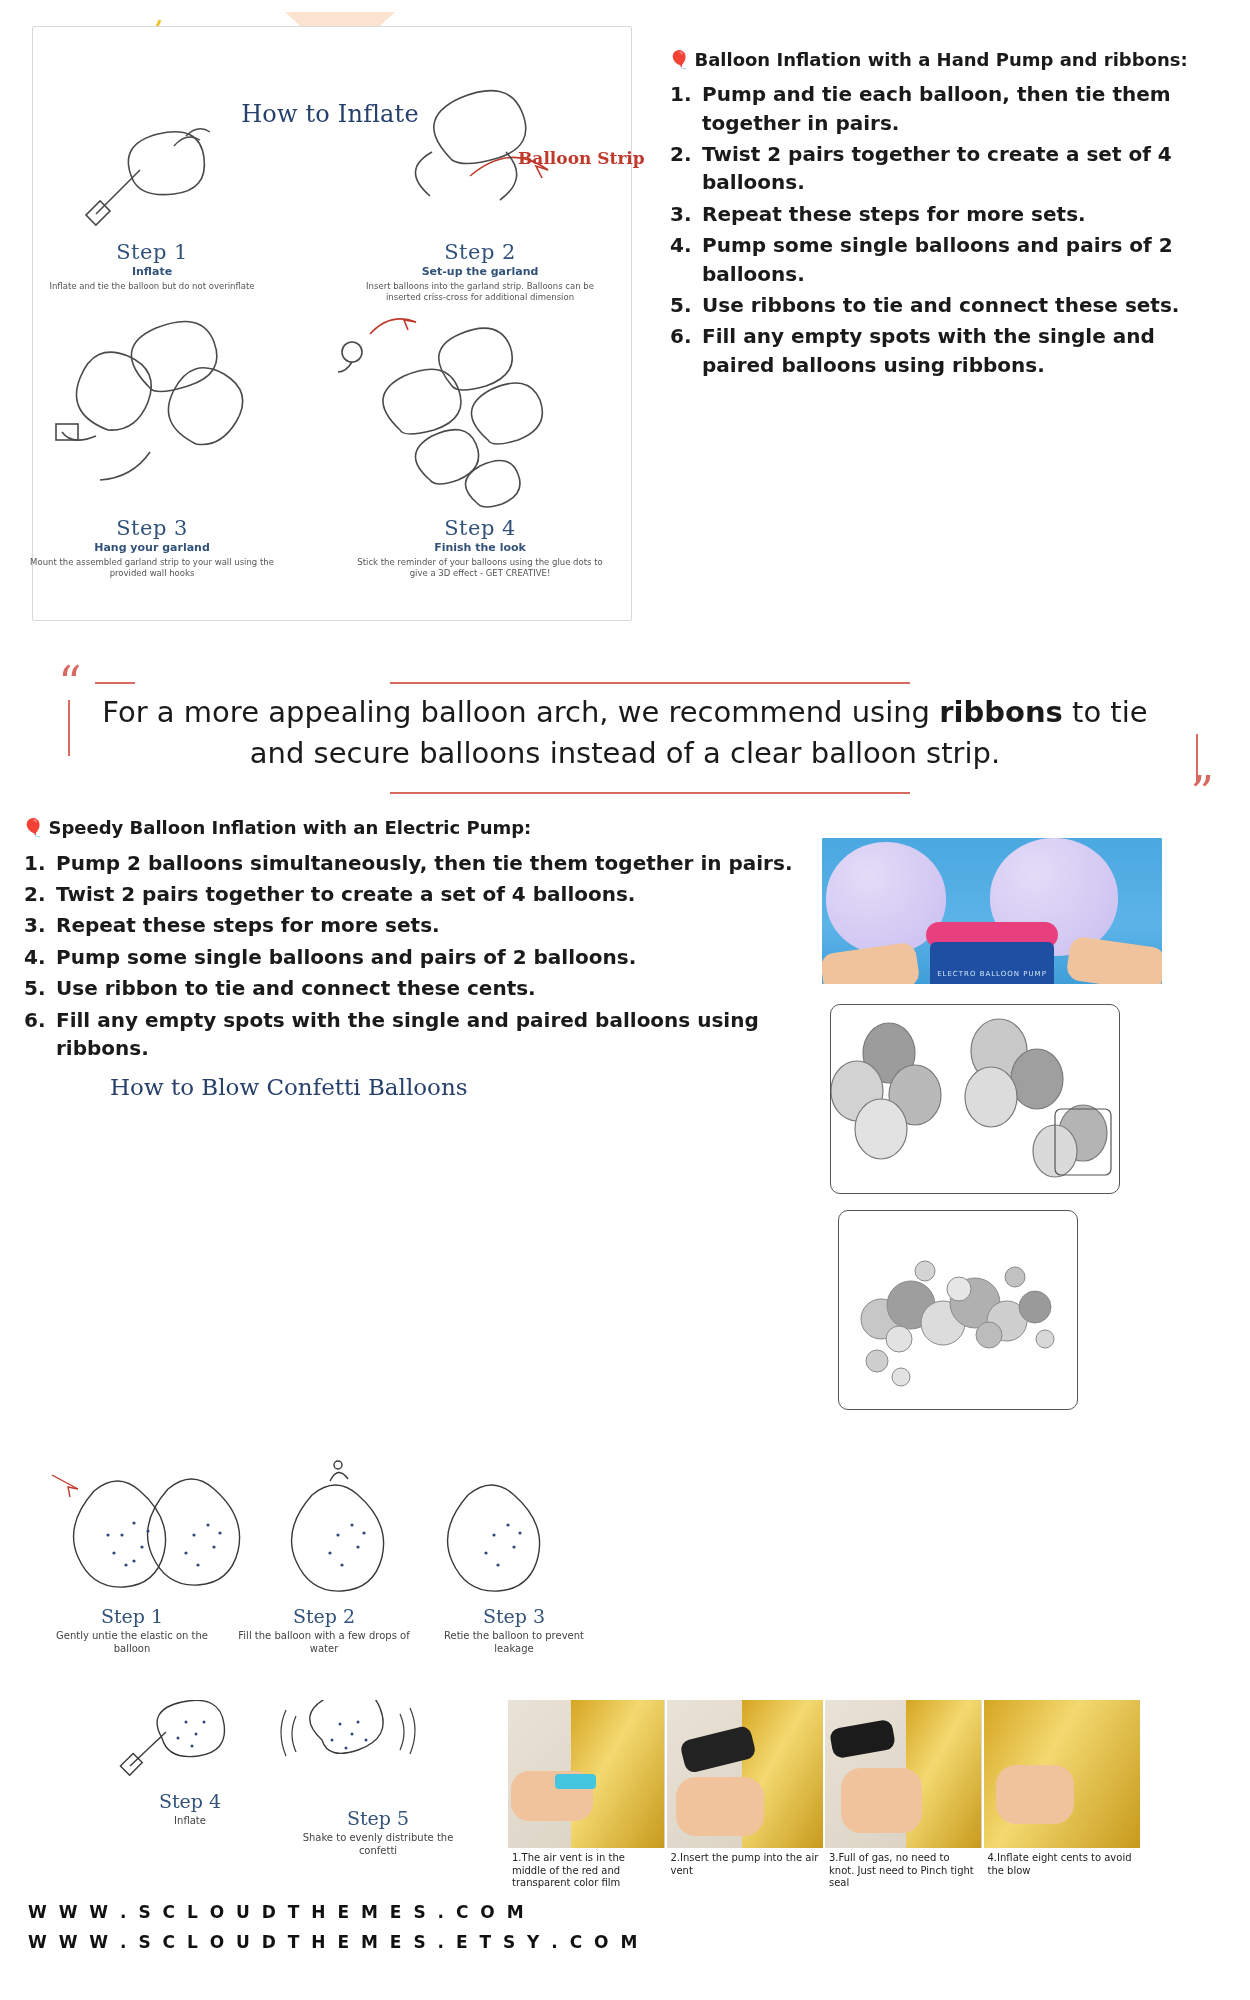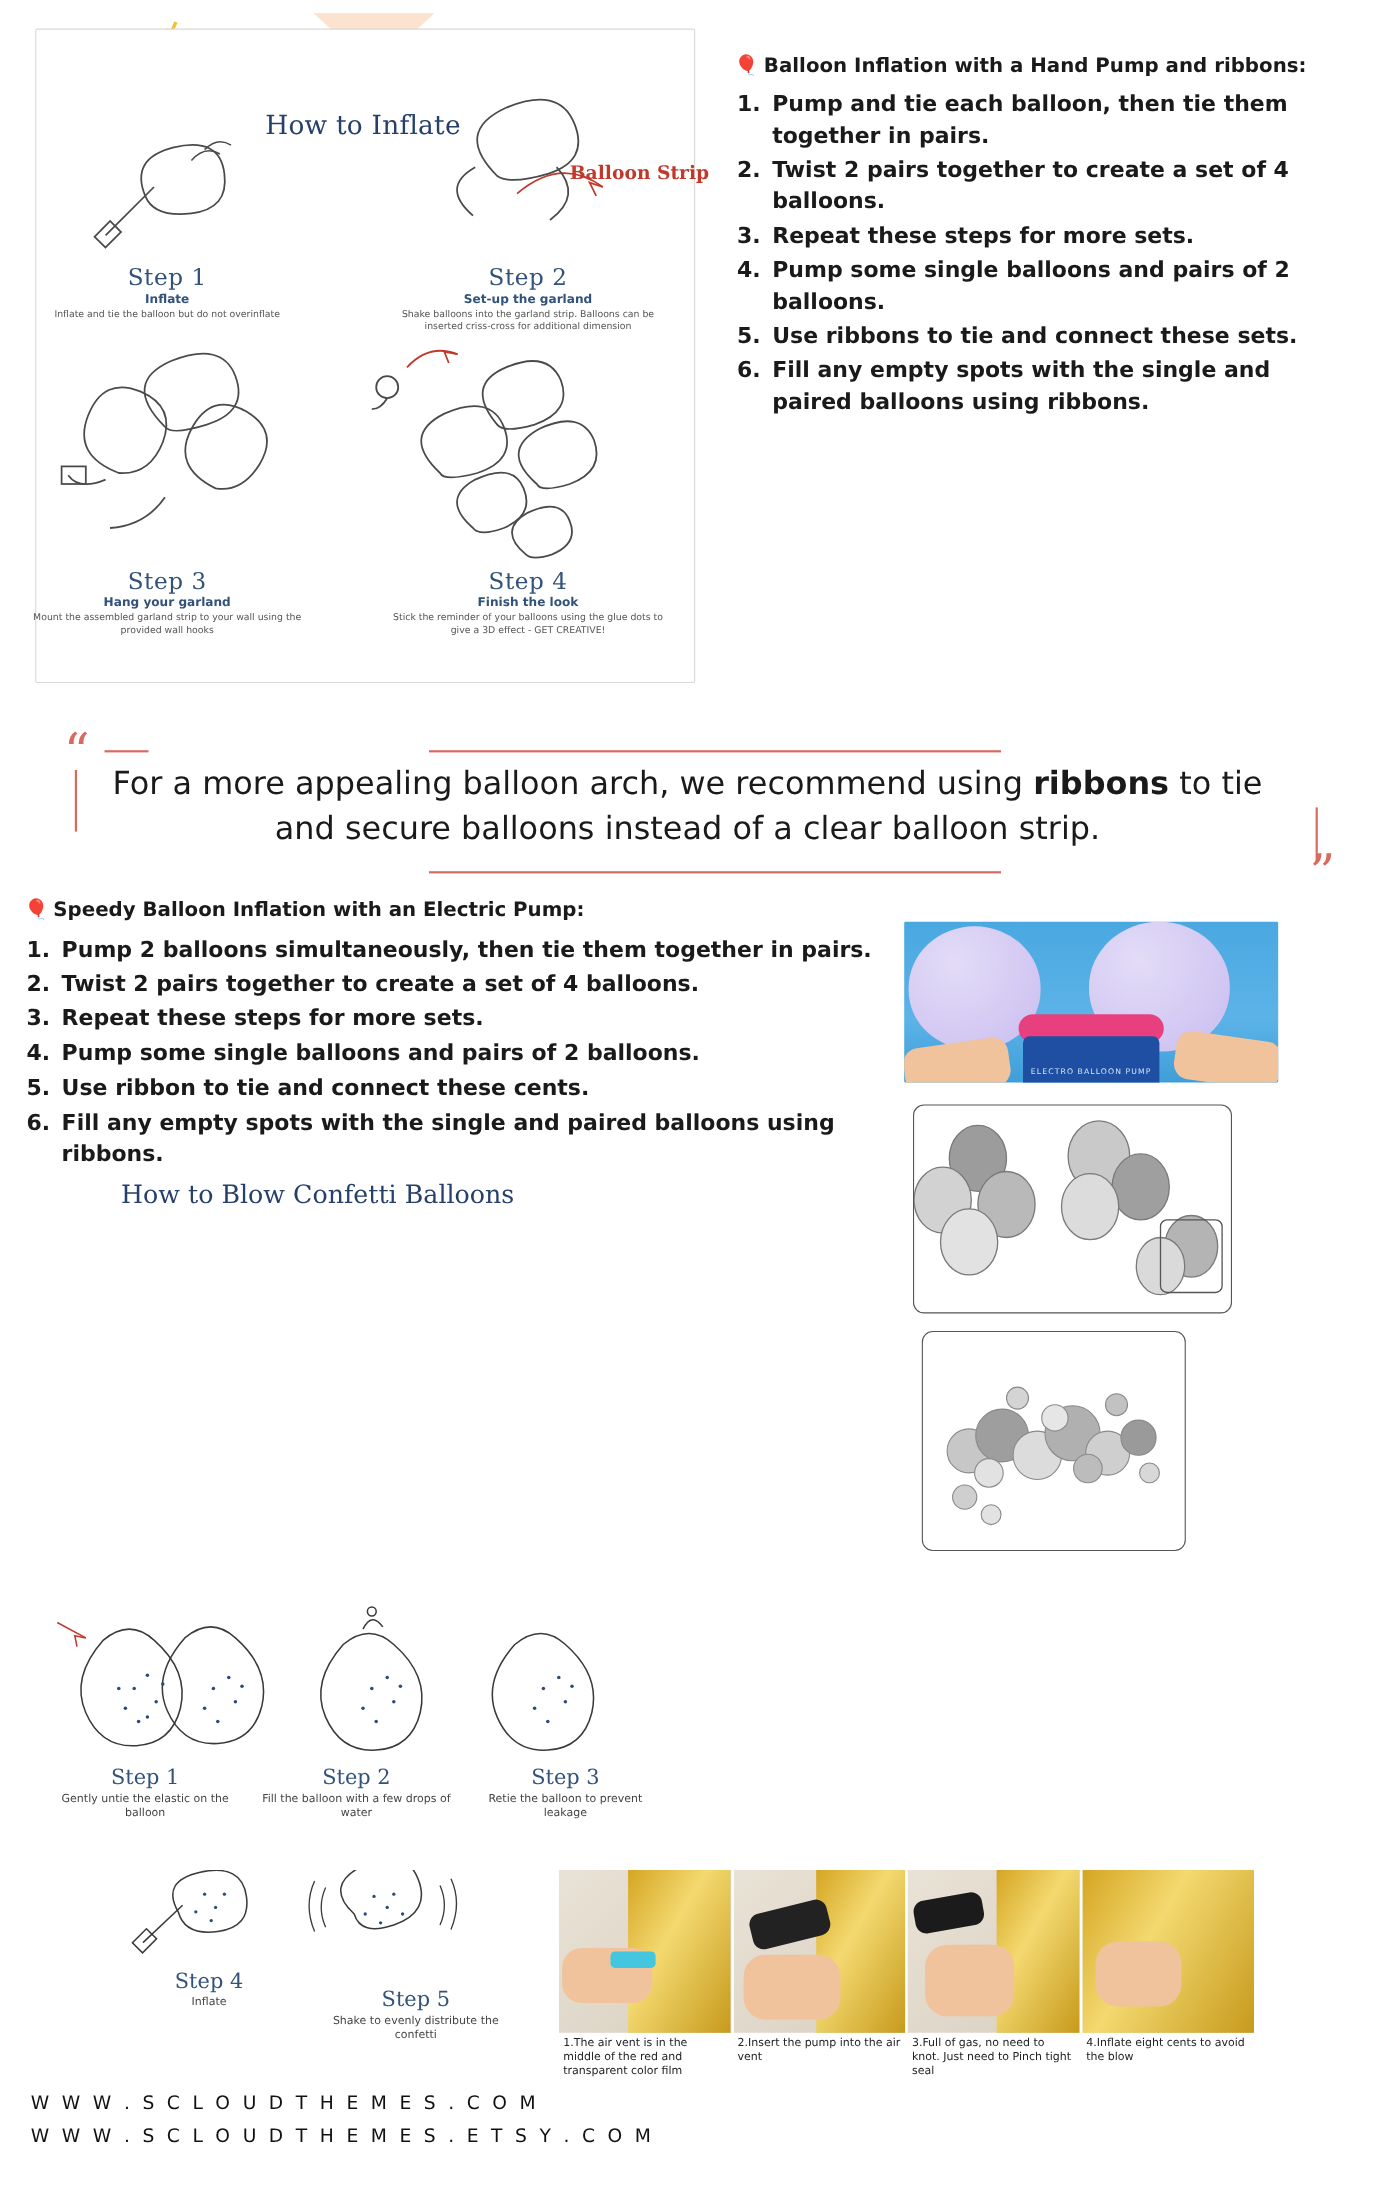--- a/index.html
+++ b/index.html
@@ -169,21 +169,21 @@
     background: linear-gradient(135deg,#e9e2d6,#d8cfbf); }
   .gold { position:absolute; background: linear-gradient(120deg,#d5a521,#f3d970 40%,#c79a1c); }
   .film-cap { position: absolute; left: 4px; right: 4px; top: 152px;
     font-size: 10px; line-height: 1.25; color:#222; }
 
   
   .footer {
     position: absolute; left: 28px; bottom: 38px;
   }
   .footer div {
-    font-size: 17px; font-weight: normal; letter-spacing: 3px; color:#111;
+    font-size: 17px; font-weight: bold; letter-spacing: 3px; color:#111;
     margin-bottom: 10px;
   }
 </style>
 </head>
 <body>
 
 <div class="page">
 
   <div class="top-section">
 
@@ -247,21 +247,21 @@
       </svg>
 
       <div class="step-cap" style="left:22px; top:240px;">
         <div class="sname">Step 1</div>
         <div class="sub">Inflate</div>
         <div class="desc">Inflate and tie the balloon but   do not overinflate</div>
       </div>
       <div class="step-cap" style="left:350px; top:240px;">
         <div class="sname">Step 2</div>
         <div class="sub">Set-up the garland</div>
-        <div class="desc">Shake balloons into the garland strip. Balloons can be inserted criss-cross for additional dimension</div>
+        <div class="desc">Insert balloons into the garland strip. Balloons can be inserted criss-cross for additional dimension</div>
       </div>
       <div class="step-cap" style="left:22px; top:516px;">
         <div class="sname">Step 3</div>
         <div class="sub">Hang your garland</div>
         <div class="desc">Mount the assembled garland strip to your wall using the provided wall hooks</div>
       </div>
       <div class="step-cap" style="left:350px; top:516px;">
         <div class="sname">Step 4</div>
         <div class="sub">Finish the look</div>
         <div class="desc">Stick the reminder of your balloons using the glue dots to give a 3D effect - GET CREATIVE!</div>

